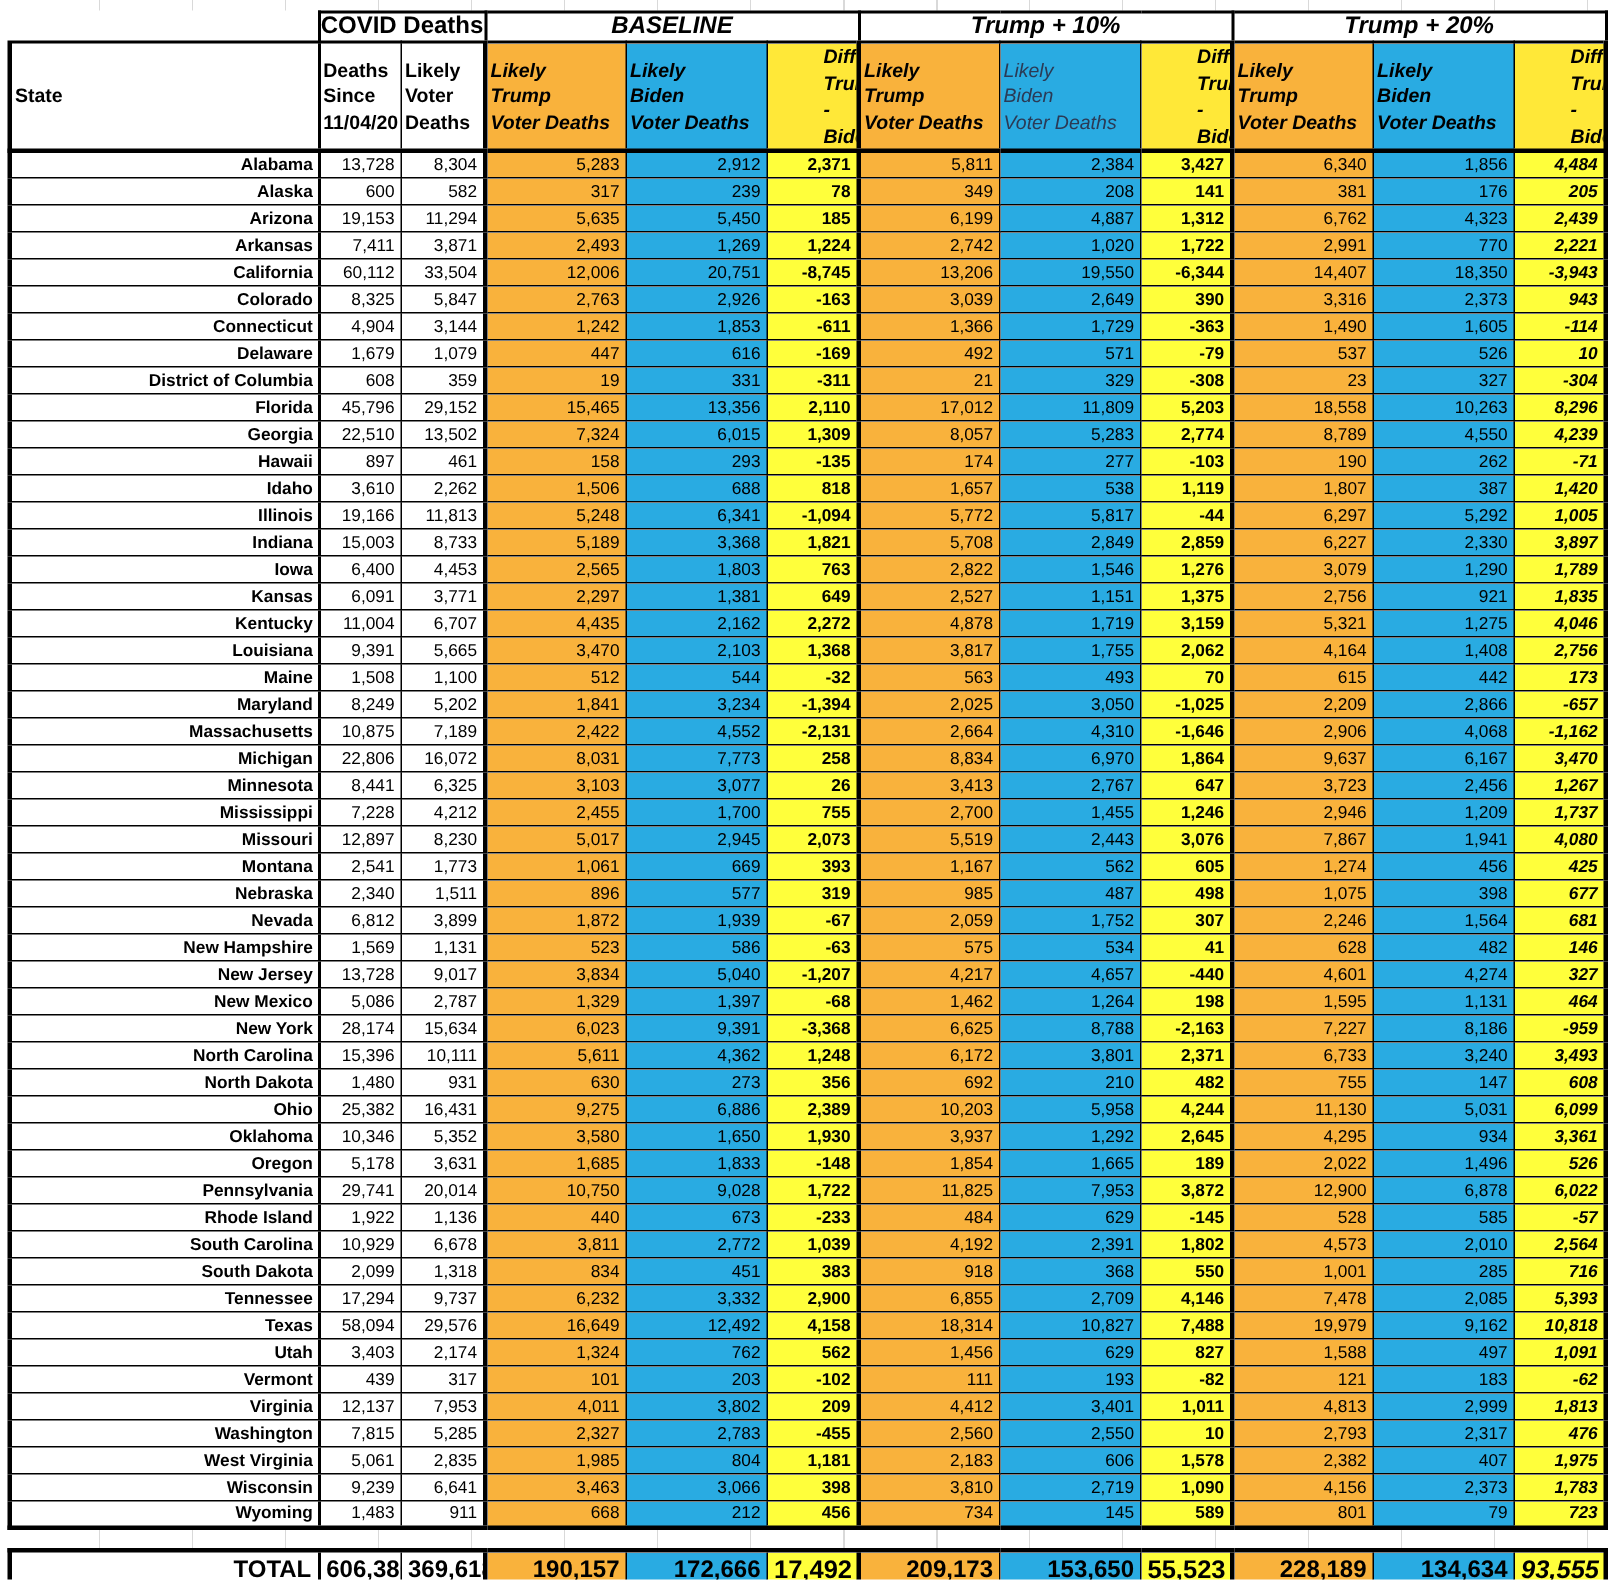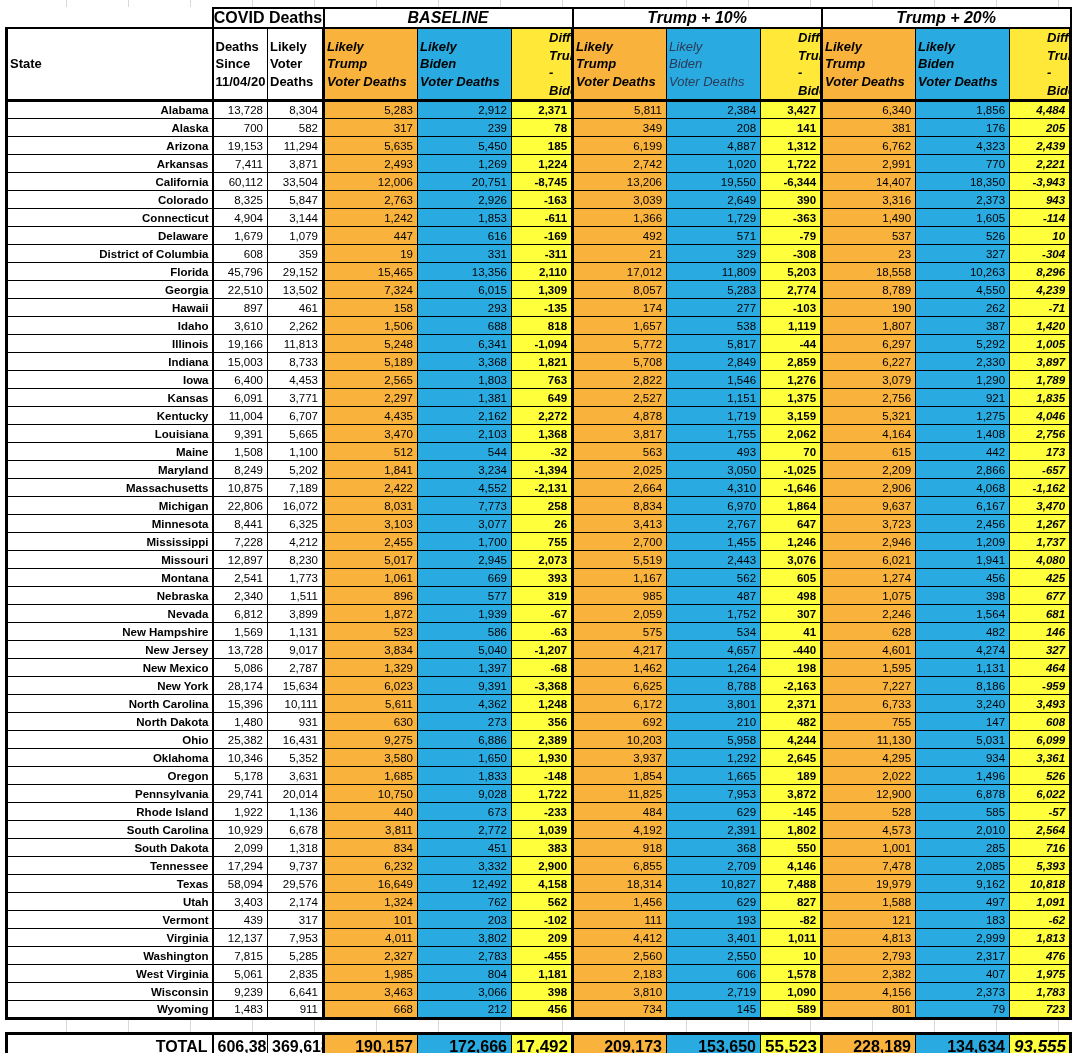--- a/index.html
+++ b/index.html
@@ -135,21 +135,21 @@
         <td class="diff">2,371</td>
         <td class="trump vsec">5,811</td>
         <td class="biden">2,384</td>
         <td class="diff">3,427</td>
         <td class="trump vsec">6,340</td>
         <td class="biden">1,856</td>
         <td class="diff vend">4,484</td>
       </tr>
       <tr>
         <td class="state vl0 vr0">Alaska</td>
-        <td class="plain">700</td>
+        <td class="plain">600</td>
         <td class="plain">582</td>
         <td class="trump vsec">317</td>
         <td class="biden">239</td>
         <td class="diff">78</td>
         <td class="trump vsec">349</td>
         <td class="biden">208</td>
         <td class="diff">141</td>
         <td class="trump vsec">381</td>
         <td class="biden">176</td>
         <td class="diff vend">205</td>
@@ -479,21 +479,21 @@
       <tr>
         <td class="state vl0 vr0">Missouri</td>
         <td class="plain">12,897</td>
         <td class="plain">8,230</td>
         <td class="trump vsec">5,017</td>
         <td class="biden">2,945</td>
         <td class="diff">2,073</td>
         <td class="trump vsec">5,519</td>
         <td class="biden">2,443</td>
         <td class="diff">3,076</td>
-        <td class="trump vsec">6,021</td>
+        <td class="trump vsec">7,867</td>
         <td class="biden">1,941</td>
         <td class="diff vend">4,080</td>
       </tr>
       <tr>
         <td class="state vl0 vr0">Montana</td>
         <td class="plain">2,541</td>
         <td class="plain">1,773</td>
         <td class="trump vsec">1,061</td>
         <td class="biden">669</td>
         <td class="diff">393</td>

